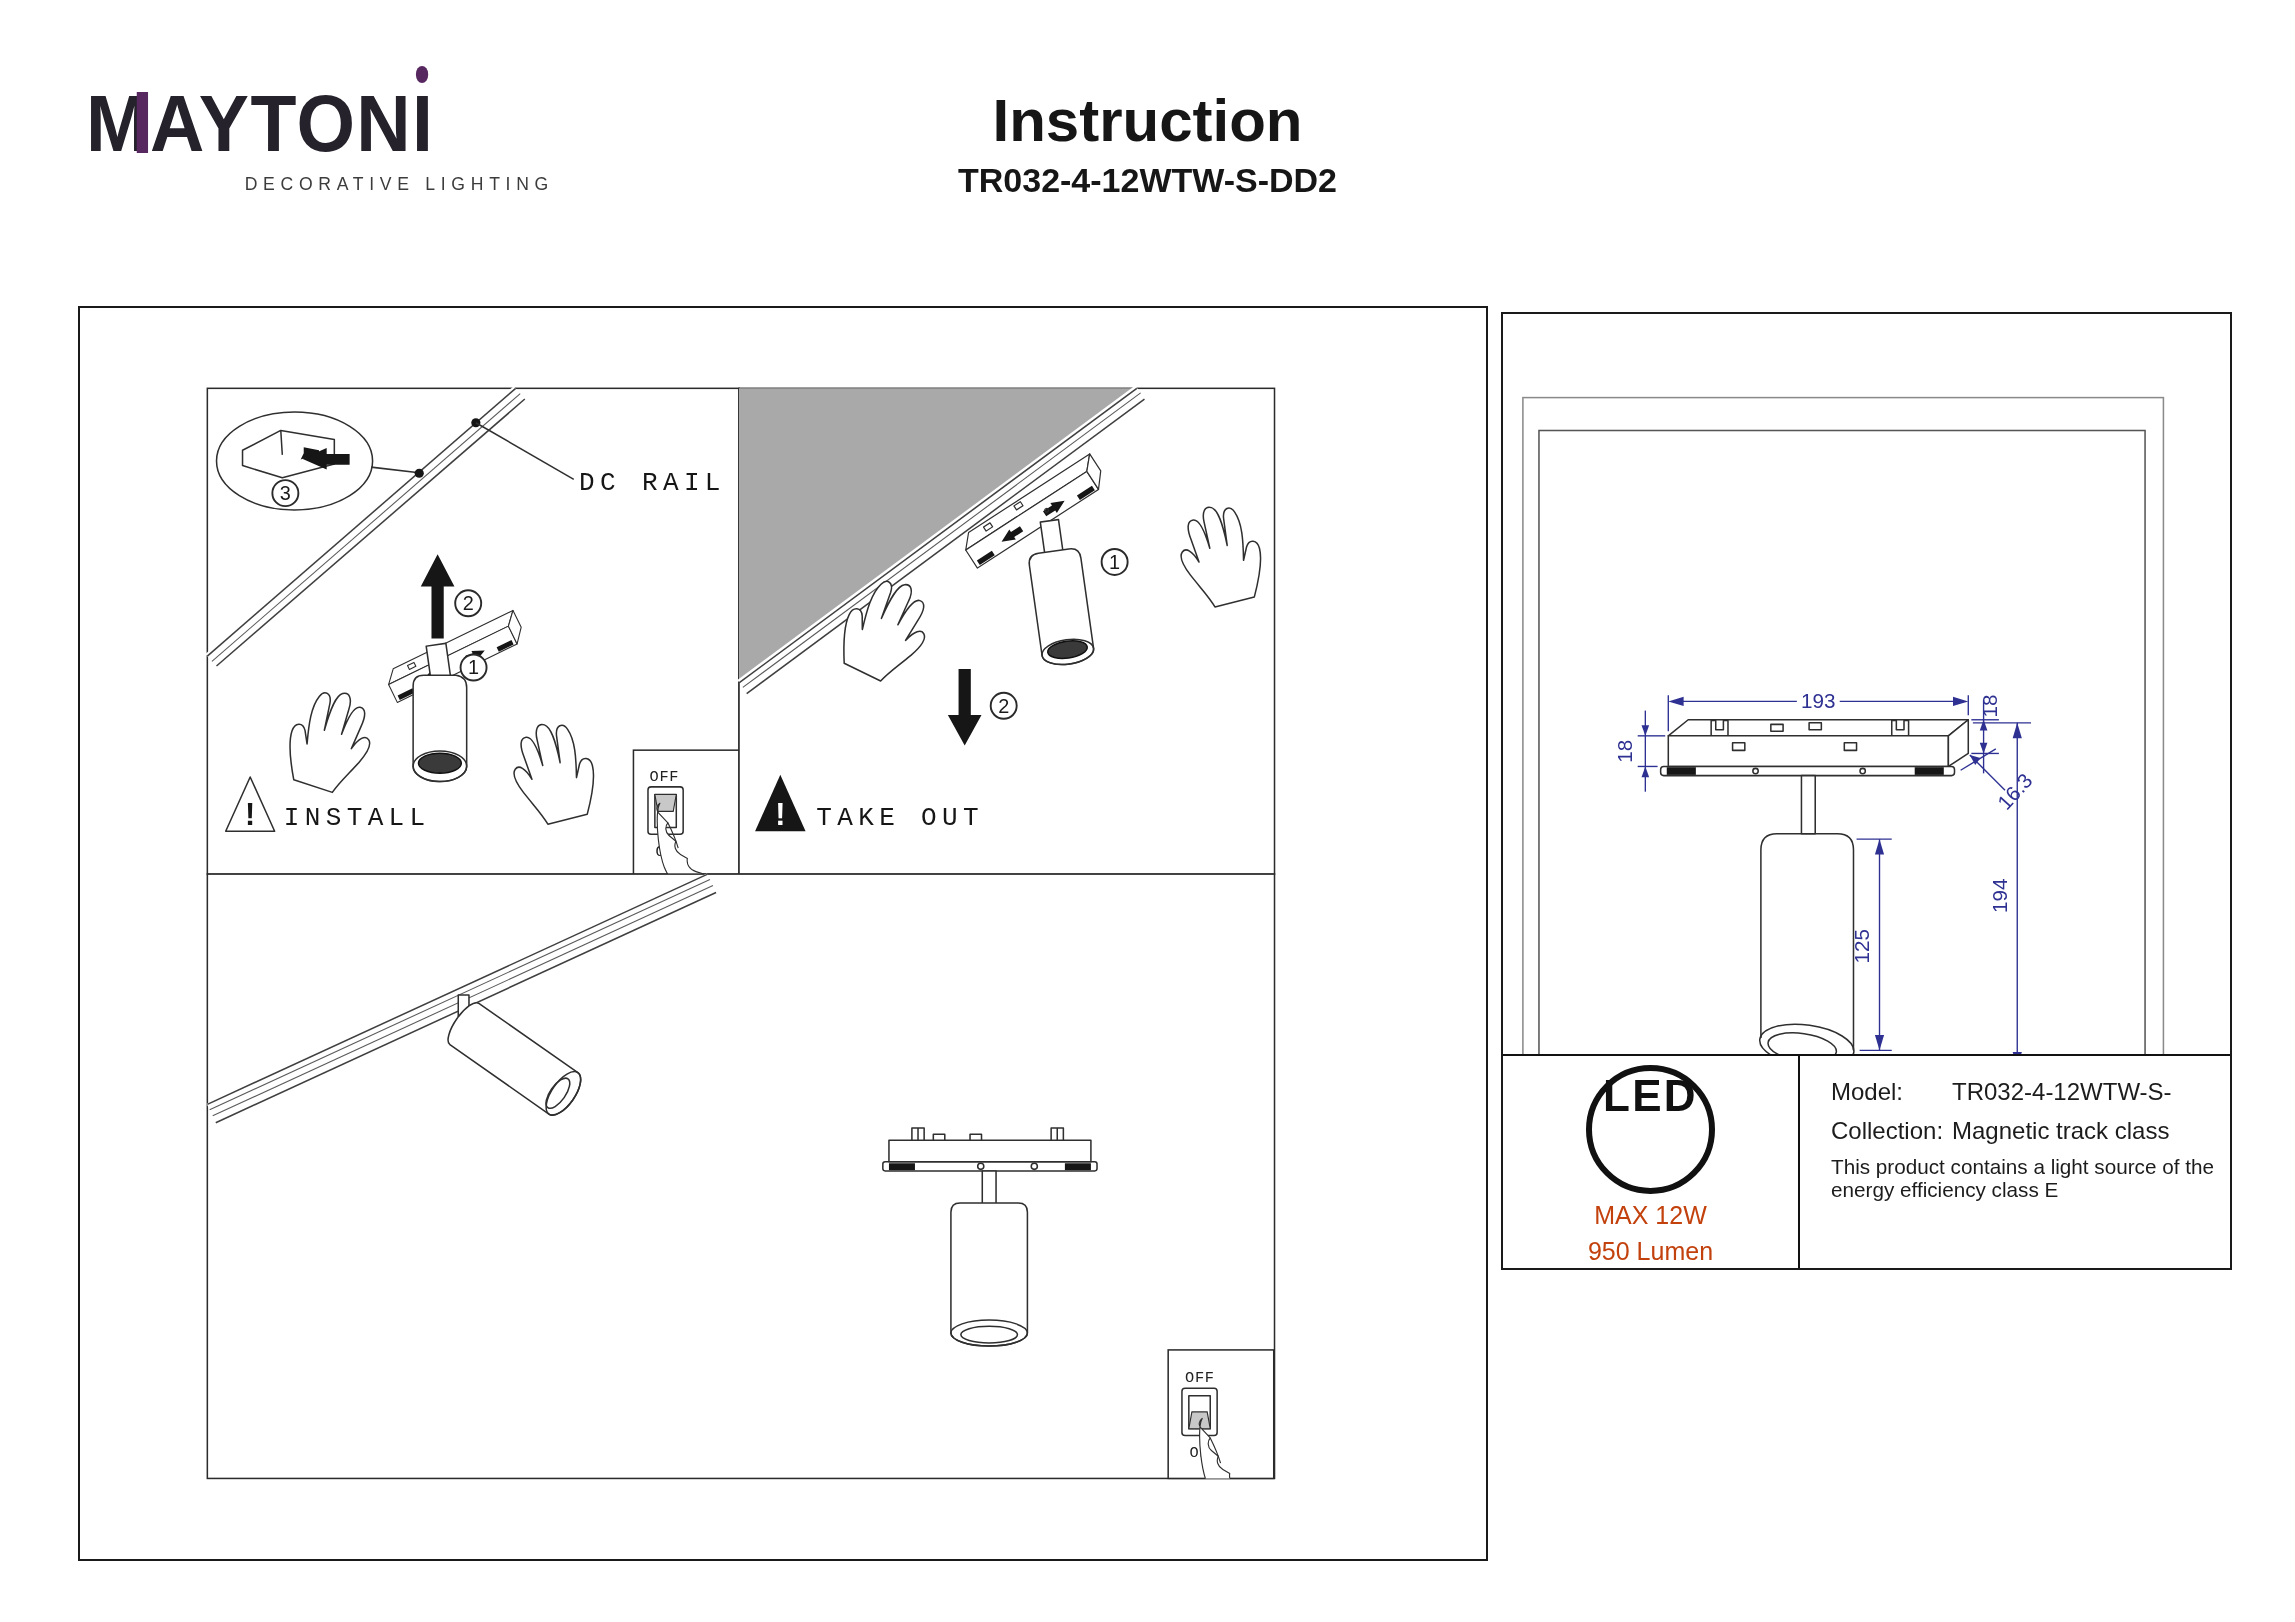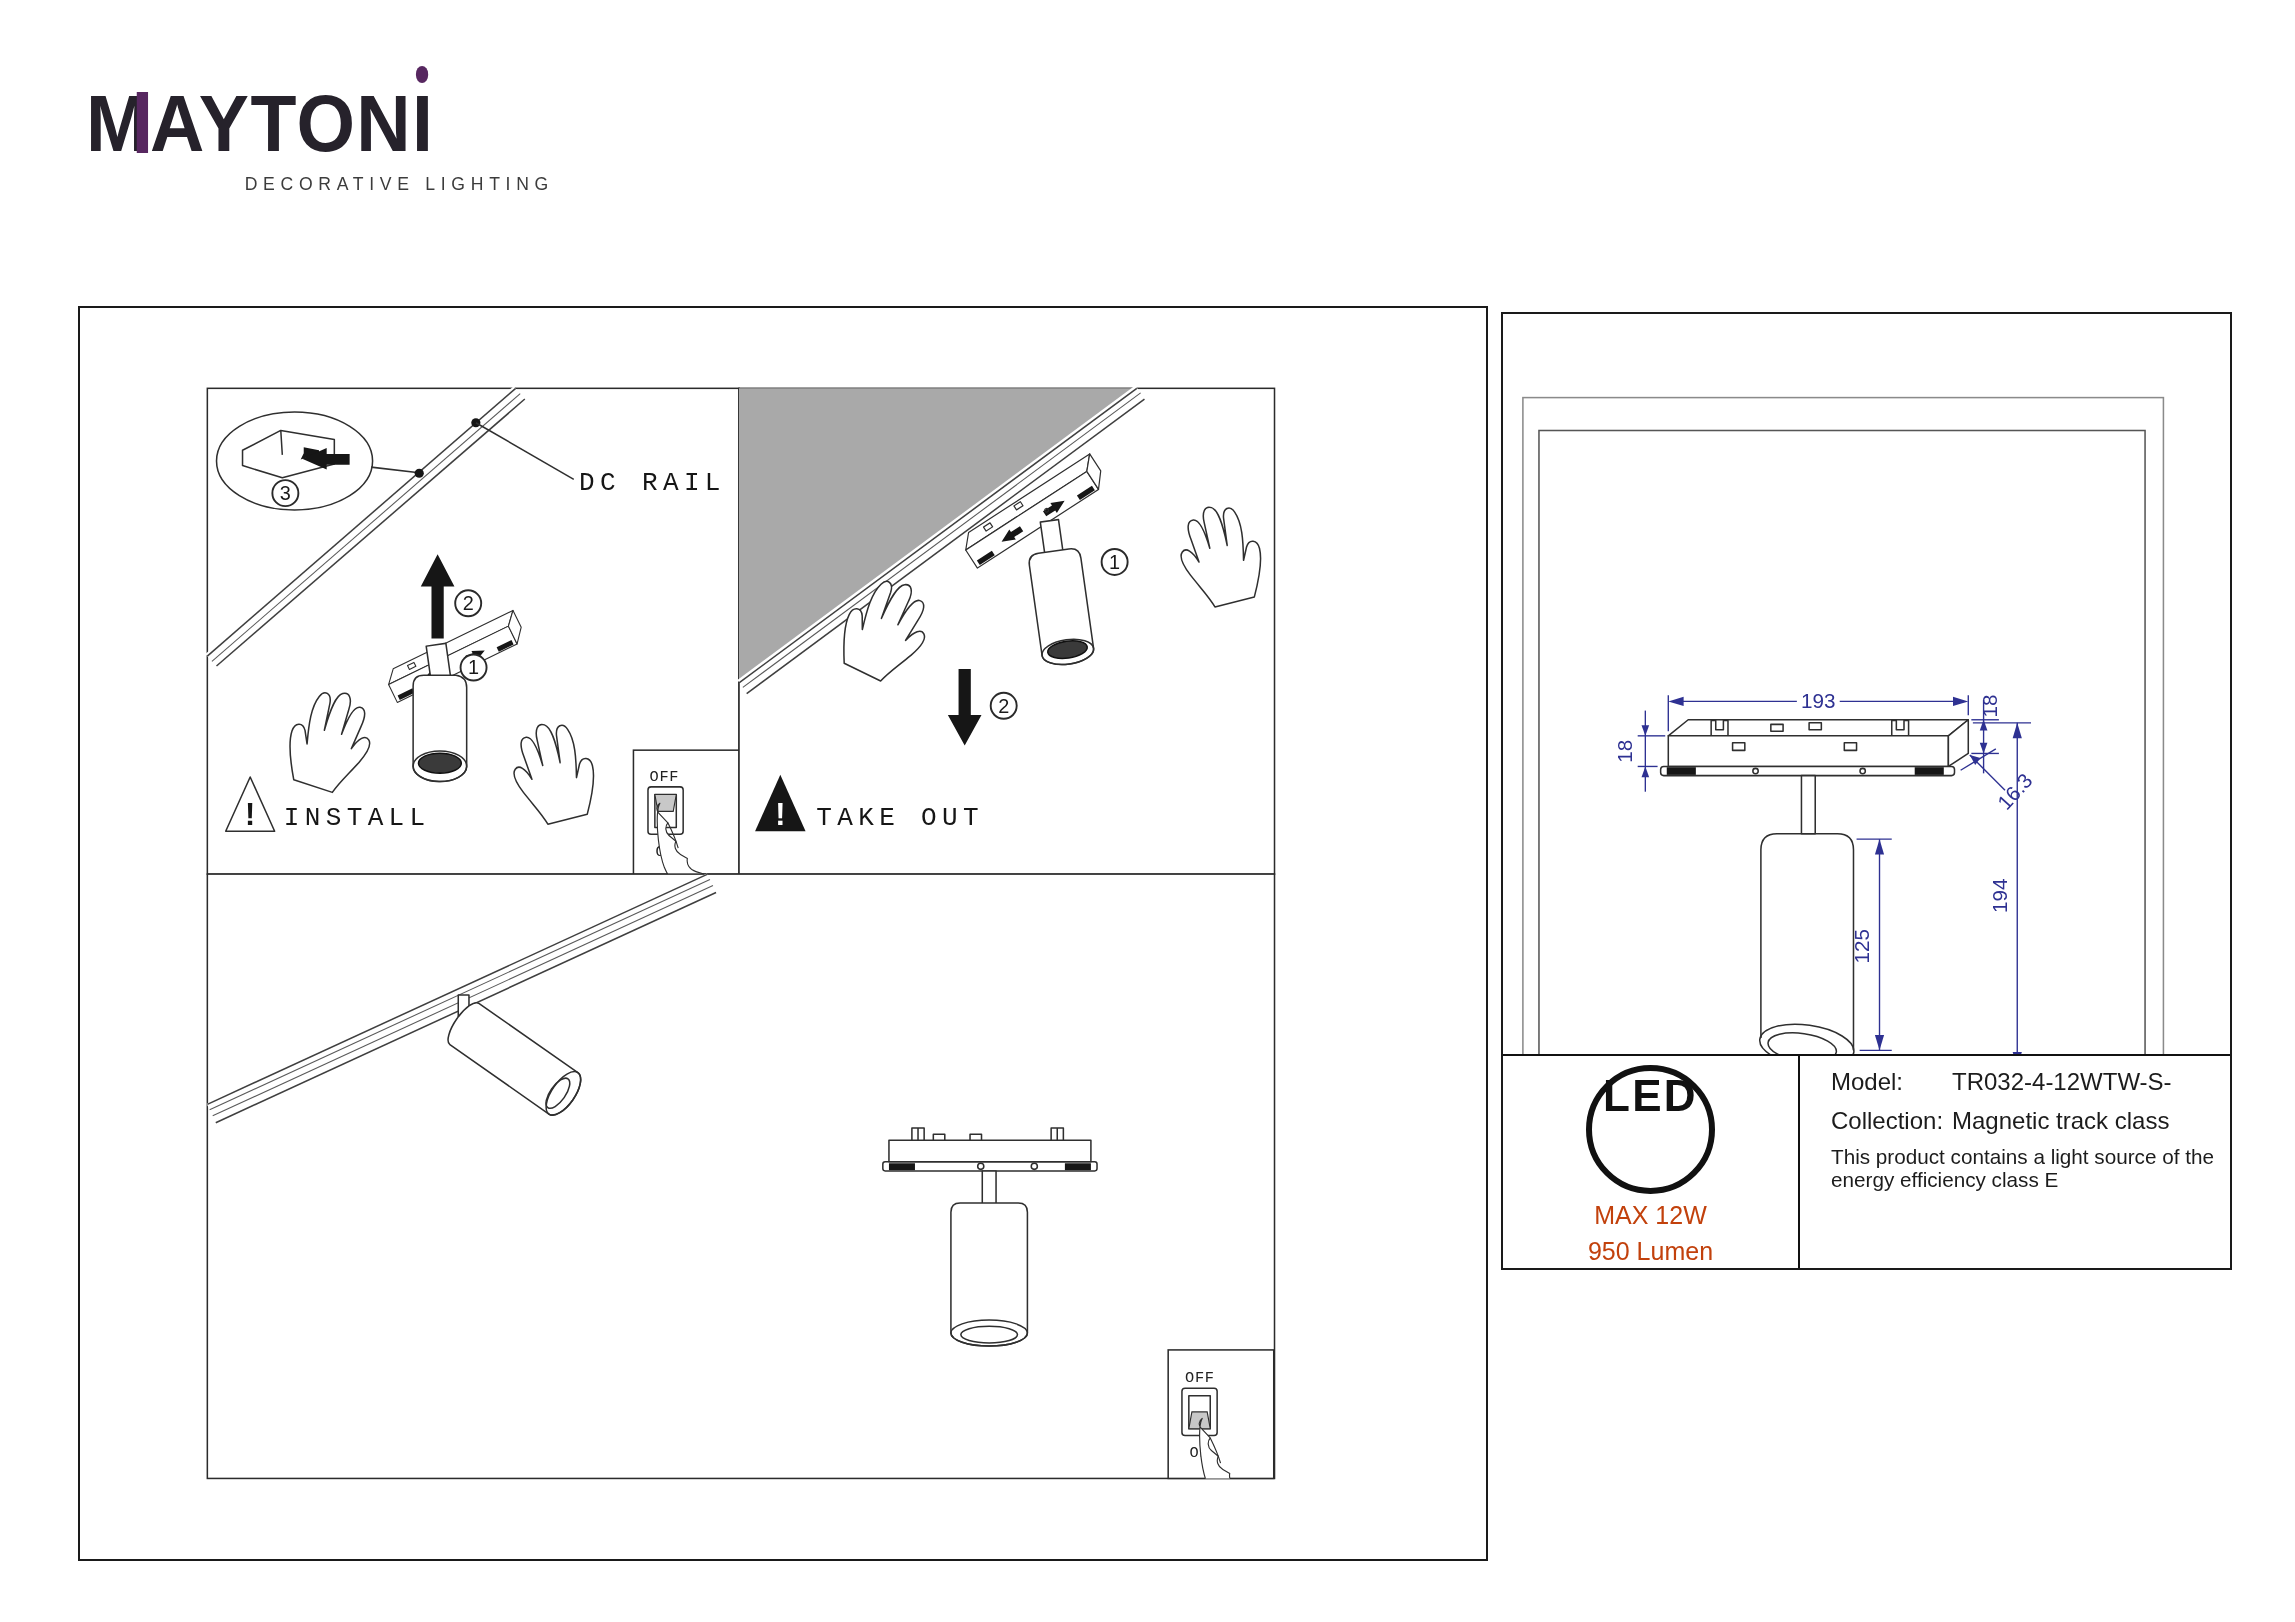--- a/index.html
+++ b/index.html
@@ -30,21 +30,21 @@
   .page svg.fill{position:absolute;left:0;top:0}
 
   
   .band{position:absolute;left:0;bottom:0;width:100%;height:214px;border-top:2.3px solid #111;
     display:flex;box-sizing:border-box;background:#fff}
   .band-led{width:297px;border-right:2.3px solid #111;box-sizing:border-box;text-align:center;flex:none}
   .led-circle{width:129px;height:129px;border:6.1px solid #111;border-radius:50%;
     margin:9.2px auto 0;display:flex;align-items:flex-start;justify-content:center;
     font-size:44px;font-weight:bold;letter-spacing:2.3px;color:#111;box-sizing:border-box}
   .spec-line{font-size:25px;margin-top:6.9px;color:#c2410c}
-  .band-info{flex:1;padding:12px 0 0 31px;box-sizing:border-box}
+  .band-info{flex:1;padding:22px 0 0 31px;box-sizing:border-box}
   .info-row{font-size:24px;margin-bottom:10.7px;white-space:nowrap}
   .info-label{display:inline-block;width:121px}
   .type-block{position:relative;height:83px}
   .type-icon{position:absolute;left:0;top:0;width:86px;height:80px;border:3.1px solid #111;box-sizing:border-box;background:#fff}
   .type-icon .bar{position:absolute;left:0;right:0;top:11.5px;height:20px;background:#111}
   .type-icon .knob{position:absolute;left:50%;top:20.7px;transform:translateX(-50%);
     width:18.4px;height:18.4px;background:#fff;border:2.3px solid #111;border-radius:50%;box-sizing:border-box}
   .type-text-1{position:absolute;left:147px;top:4.6px;font-size:24px}
   .type-text-2{position:absolute;left:119px;top:41px;font-size:24px}
   .energy-note{font-size:20.7px;line-height:23px;margin-top:9px}
@@ -72,20 +72,24 @@
 <div class="sheet">
 
   <div class="logo">
     <div class="logo-word">
       <span>MAYTON</span><span class="logo-i"><span class="i-dot"></span><span>I</span></span>
       <span class="m-accent"></span>
     </div>
     <div class="logo-tagline">DECORATIVE LIGHTING</div>
   </div>
 
+  <div class="title-block">
+    <div class="title">Instruction</div>
+    <div class="subtitle">TR032-4-12WTW-S-DD2</div>
+  </div>
 
   <div class="page page-left">
     <svg class="fill" width="1406" height="1250" viewBox="0 0 1837 1634">
       <defs>
         <g id="hand-up">
           <path class="sketch" d="M26,148 C14,126 4,104 4,88 C4,76 14,72 20,82 L28,98 C22,72 18,50 24,34 C28,23 38,25 40,38 L44,74 C43,46 44,26 52,21 C60,16 66,24 66,38 L67,72 C68,48 71,32 79,31 C87,30 90,39 88,55 L85,86 C90,70 97,63 103,68 C109,73 106,86 100,100 C91,120 83,134 79,148 Z"></path>
         </g>
         <g id="hand-point">
           <path class="sketch" d="M6,2 C0,6 -1,14 4,19 L20,36 C15,42 15,52 22,58 L34,68 C30,76 33,86 42,91 L54,98 C52,108 58,118 69,121 L88,127 C88,140 98,150 112,151 L130,152 L130,170 L70,170 C44,158 24,138 14,114 C4,88 0,44 2,18 C3,9 4,5 6,2 Z"></path>
           <path class="sketch-open" d="M20,36 C28,52 34,66 38,80"></path>

